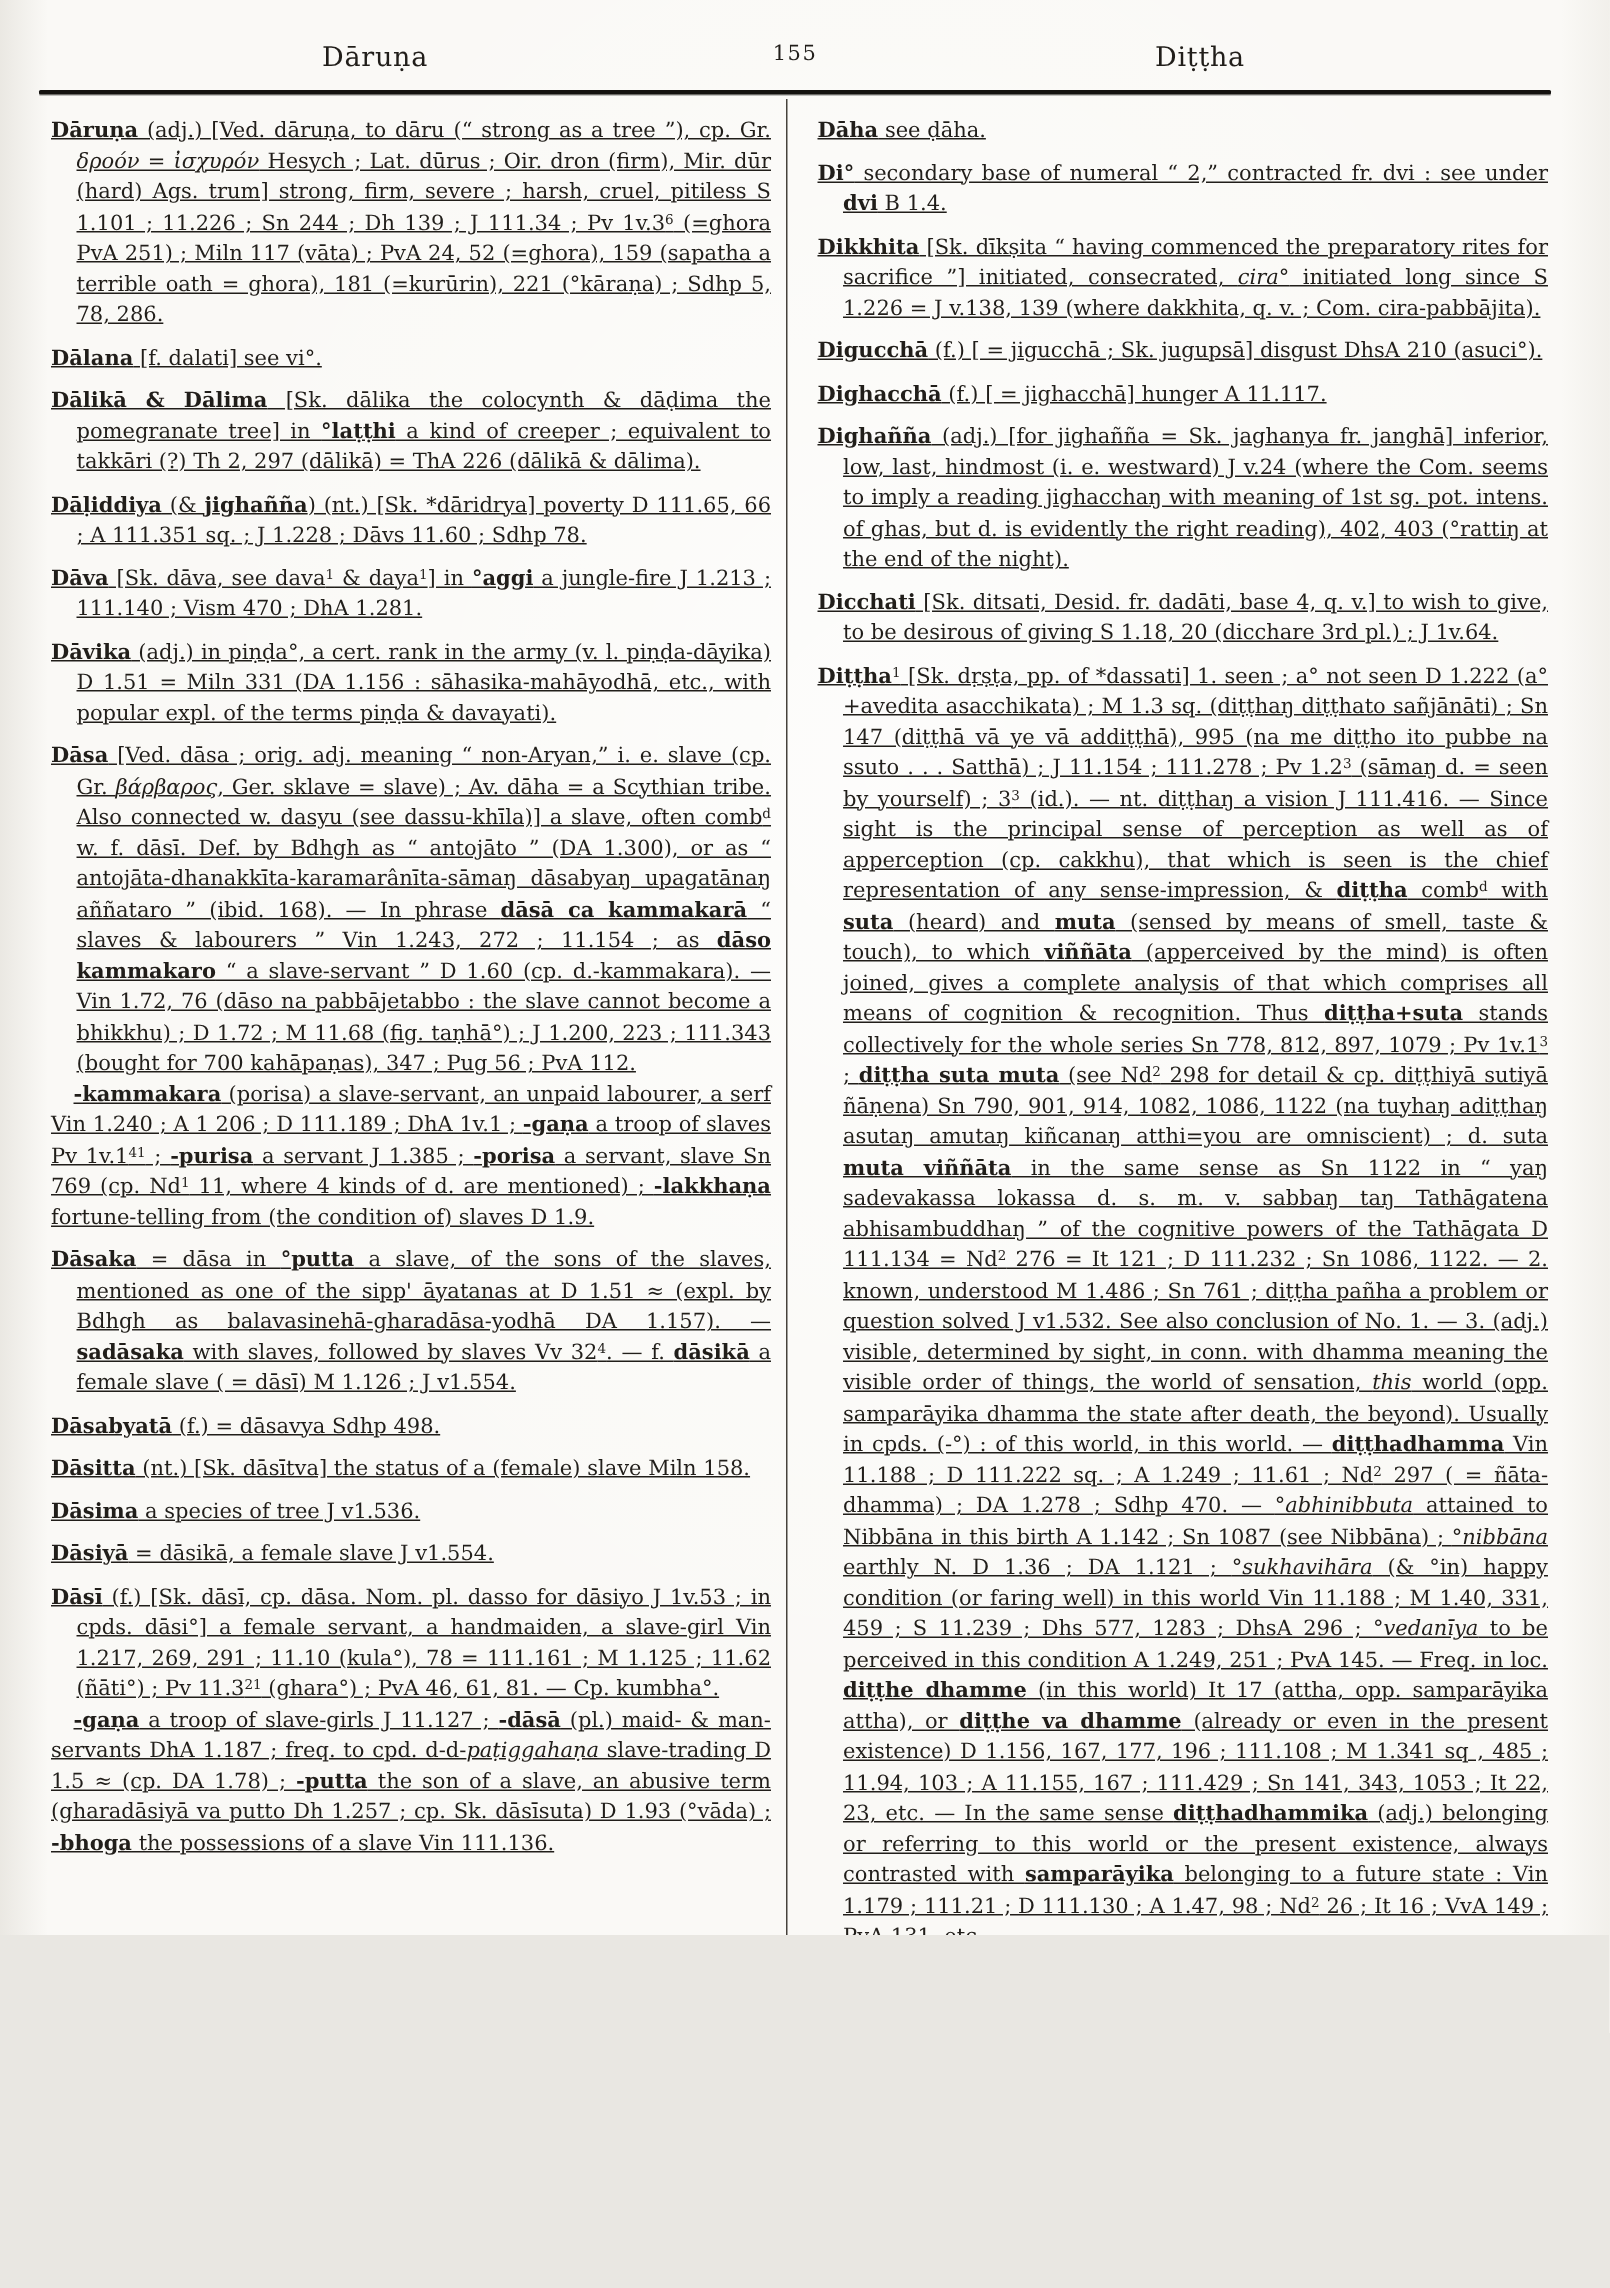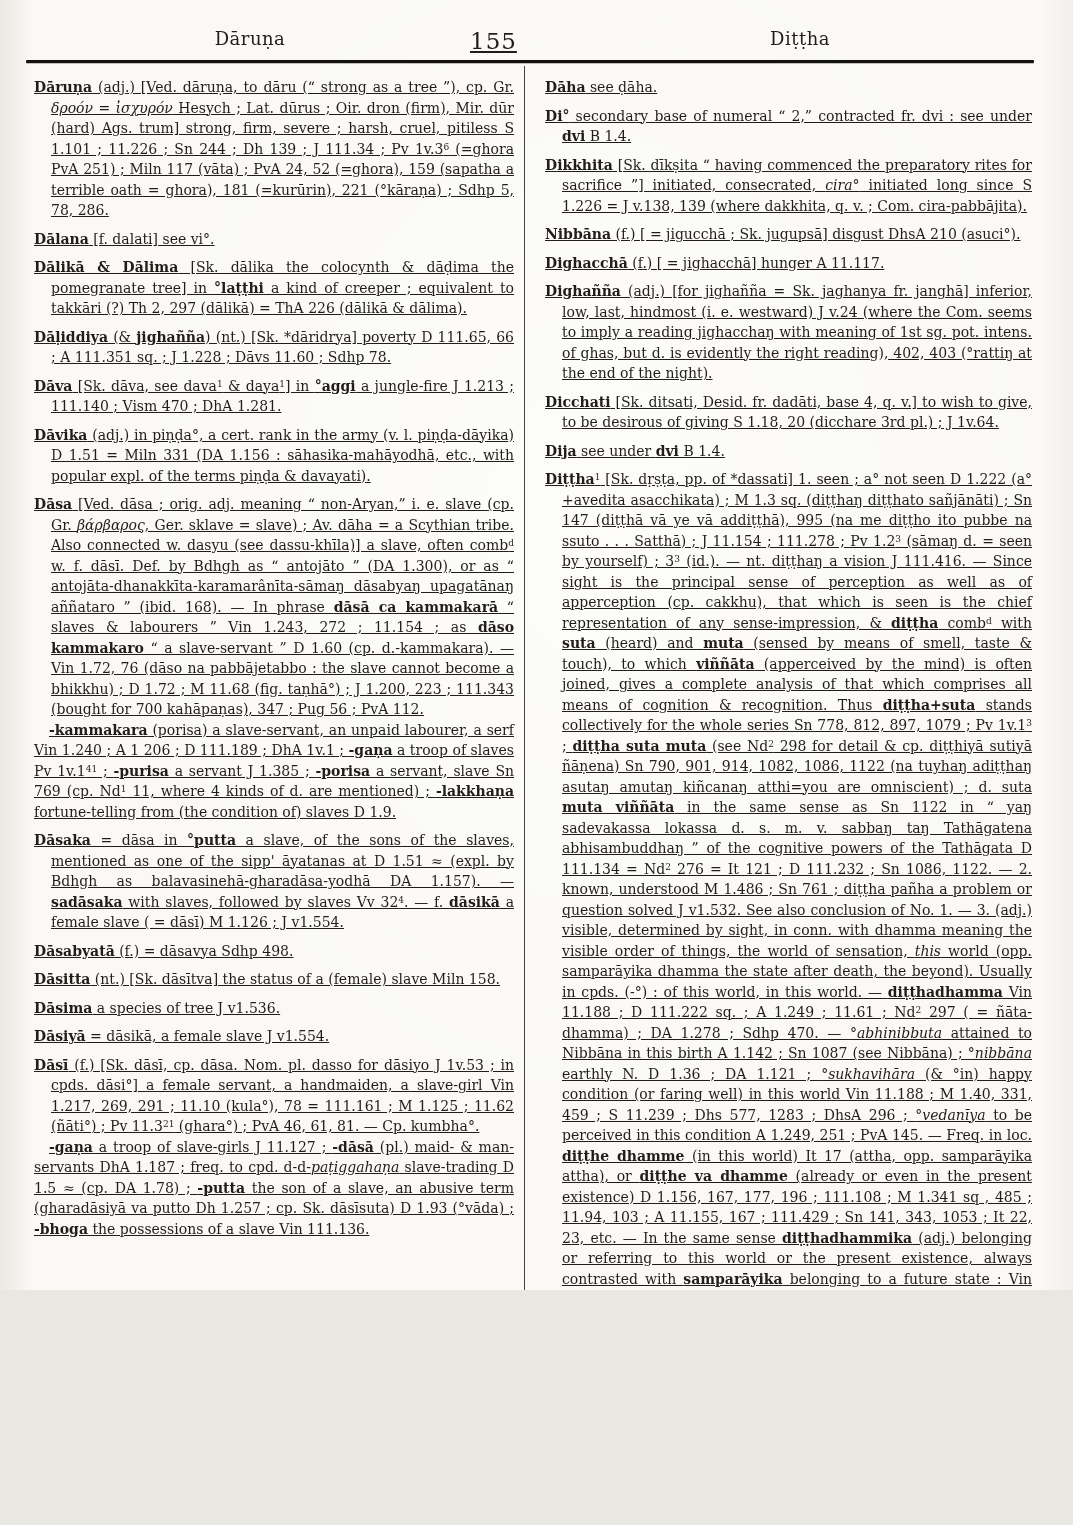--- a/index.html
+++ b/index.html
@@ -11,21 +11,21 @@
   .page{
     position:relative;width:1073px;height:1290px;overflow:hidden;
     background:#faf9f6;
     background-image:
       radial-gradient(ellipse at 55% 40%, rgba(255,255,255,.6) 0%, rgba(255,255,255,0) 60%),
       linear-gradient(90deg, rgba(205,200,190,.35) 0%, rgba(250,249,246,0) 3%, rgba(250,249,246,0) 97%, rgba(215,210,200,.25) 100%);
     color:#211e1a;
   }
   .hdr{position:absolute;top:28px;left:0;width:100%;height:30px;font-size:18px;}
   .hdr .gw-left{position:absolute;left:155px;width:190px;text-align:center;letter-spacing:.5px;}
-  .hdr .pageno{position:absolute;left:470px;width:120px;text-align:left;font-size:23px;letter-spacing:1px;text-decoration:underline;}
+  .hdr .pageno{position:absolute;left:470px;width:120px;text-align:center;font-size:14px;letter-spacing:1px;}
   .hdr .gw-right{position:absolute;left:705px;width:190px;text-align:center;letter-spacing:.5px;}
   .rule{position:absolute;top:60px;left:26px;width:1008px;height:3px;background:#14120f;border-radius:1px;box-shadow:0 1px 0 rgba(20,18,15,.25);}
   .divider{position:absolute;top:66px;left:524px;width:1px;height:1345px;background:#46423c;}
   .col{position:absolute;top:77px;font-size:14px;line-height:20.5px;text-align:justify;}
   .col-left{left:34px;width:480px;}
   .col-right{left:545px;width:487px;}
   .entry{margin:0 0 8px 0;text-decoration:underline;}
   .entry p{margin:0;}
   p.hanging{padding-left:17px;text-indent:-17px;}
   p.compound{text-indent:15px;}
@@ -93,34 +93,31 @@
       <div class="entry">
         <p class="hanging"><span class="seg-b">Dāha</span><span class="seg-n"> see ḍāha.</span></p>
       </div>
       <div class="entry">
         <p class="hanging"><span class="seg-b">Di°</span><span class="seg-n"> secondary base of numeral “ 2,” contracted fr. dvi : see under </span><span class="seg-b">dvi</span><span class="seg-n"> B 1.4.</span></p>
       </div>
       <div class="entry">
         <p class="hanging"><span class="seg-b">Dikkhita</span><span class="seg-n"> [Sk. dīkṣita “ having commenced the preparatory rites for sacrifice ”] initiated, consecrated, </span><span class="seg-i">cira°</span><span class="seg-n"> initiated long since S 1.226 = J v.138, 139 (where dakkhita, q. v. ; Com. cira-pabbājita).</span></p>
       </div>
       <div class="entry">
-        <p class="hanging"><span class="seg-b">Nibbāna</span><span class="seg-n"> (f.) [ = jigucchā ; Sk. jugupsā] disgust DhsA 210 (asuci°).</span></p>
+        <p class="hanging"><span class="seg-b">Digucchā</span><span class="seg-n"> (f.) [ = jigucchā ; Sk. jugupsā] disgust DhsA 210 (asuci°).</span></p>
       </div>
       <div class="entry">
         <p class="hanging"><span class="seg-b">Dighacchā</span><span class="seg-n"> (f.) [ = jighacchā] hunger A 11.117.</span></p>
       </div>
       <div class="entry">
         <p class="hanging"><span class="seg-b">Dighañña</span><span class="seg-n"> (adj.) [for jighañña = Sk. jaghanya fr. janghā] inferior, low, last, hindmost (i. e. westward) J v.24 (where the Com. seems to imply a reading jighacchaŋ with meaning of 1st sg. pot. intens. of ghas, but d. is evidently the right reading), 402, 403 (°rattiŋ at the end of the night).</span></p>
       </div>
       <div class="entry">
         <p class="hanging"><span class="seg-b">Dicchati</span><span class="seg-n"> [Sk. ditsati, Desid. fr. dadāti, base 4, q. v.] to wish to give, to be desirous of giving S 1.18, 20 (dicchare 3rd pl.) ; J 1v.64.</span></p>
       </div>
       <div class="entry">
-        <p class="hanging"><span class="seg-b">Dija</span><span class="seg-n"> see under </span><span class="seg-b">dvi</span><span class="seg-n"> B 1.4.</span></p>
-      </div>
-      <div class="entry">
         <p class="hanging"><span class="seg-b">Diṭṭha</span><span class="seg-s">1</span><span class="seg-n"> [Sk. dṛṣṭa, pp. of *dassati] 1. seen ; a° not seen D 1.222 (a°+avedita asacchikata) ; M 1.3 sq. (diṭṭhaŋ diṭṭhato sañjānāti) ; Sn 147 (diṭṭhā vā ye vā addiṭṭhā), 995 (na me diṭṭho ito pubbe na ssuto . . . Satthā) ; J 11.154 ; 111.278 ; Pv 1.2</span><span class="seg-s">3</span><span class="seg-n"> (sāmaŋ d. = seen by yourself) ; 3</span><span class="seg-s">3</span><span class="seg-n"> (id.). — nt. diṭṭhaŋ a vision J 111.416. — Since sight is the principal sense of perception as well as of apperception (cp. cakkhu), that which is seen is the chief representation of any sense-impression, &amp; </span><span class="seg-b">diṭṭha</span><span class="seg-n"> comb</span><span class="seg-s">d</span><span class="seg-n"> with </span><span class="seg-b">suta</span><span class="seg-n"> (heard) and </span><span class="seg-b">muta</span><span class="seg-n"> (sensed by means of smell, taste &amp; touch), to which </span><span class="seg-b">viññāta</span><span class="seg-n"> (apperceived by the mind) is often joined, gives a complete analysis of that which comprises all means of cognition &amp; recognition. Thus </span><span class="seg-b">diṭṭha+suta</span><span class="seg-n"> stands collectively for the whole series Sn 778, 812, 897, 1079 ; Pv 1v.1</span><span class="seg-s">3</span><span class="seg-n"> ; </span><span class="seg-b">diṭṭha suta muta</span><span class="seg-n"> (see Nd</span><span class="seg-s">2</span><span class="seg-n"> 298 for detail &amp; cp. diṭṭhiyā sutiyā ñāṇena) Sn 790, 901, 914, 1082, 1086, 1122 (na tuyhaŋ adiṭṭhaŋ asutaŋ amutaŋ kiñcanaŋ atthi=you are omniscient) ; d. suta </span><span class="seg-b">muta viññāta</span><span class="seg-n"> in the same sense as Sn 1122 in “ yaŋ sadevakassa lokassa d. s. m. v. sabbaŋ taŋ Tathāgatena abhisambuddhaŋ ” of the cognitive powers of the Tathāgata D 111.134 = Nd</span><span class="seg-s">2</span><span class="seg-n"> 276 = It 121 ; D 111.232 ; Sn 1086, 1122. — 2. known, understood M 1.486 ; Sn 761 ; diṭṭha pañha a problem or question solved J v1.532.  See also conclusion of No. 1. — 3. (adj.) visible, determined by sight, in conn. with dhamma meaning the visible order of things, the world of sensation, </span><span class="seg-i">this</span><span class="seg-n"> world (opp. samparāyika dhamma the state after death, the beyond).  Usually in cpds. (-°) : of this world, in this world. — </span><span class="seg-b">diṭṭhadhamma</span><span class="seg-n"> Vin 11.188 ; D 111.222 sq. ; A 1.249 ; 11.61 ; Nd</span><span class="seg-s">2</span><span class="seg-n"> 297 ( = ñāta-dhamma) ; DA 1.278 ; Sdhp 470. — </span><span class="seg-i">°abhinibbuta</span><span class="seg-n"> attained to Nibbāna in this birth A 1.142 ; Sn 1087 (see Nibbāna) ; </span><span class="seg-i">°nibbāna</span><span class="seg-n"> earthly N. D 1.36 ; DA 1.121 ; </span><span class="seg-i">°sukhavihāra</span><span class="seg-n"> (&amp; °in) happy condition (or faring well) in this world Vin 11.188 ; M 1.40, 331, 459 ; S 11.239 ; Dhs 577, 1283 ; DhsA 296 ; </span><span class="seg-i">°vedanīya</span><span class="seg-n"> to be perceived in this condition A 1.249, 251 ; PvA 145. — Freq. in loc. </span><span class="seg-b">diṭṭhe dhamme</span><span class="seg-n"> (in this world) It 17 (attha, opp. samparāyika attha), or </span><span class="seg-b">diṭṭhe va dhamme</span><span class="seg-n"> (already or even in the present existence) D 1.156, 167, 177, 196 ; 111.108 ; M 1.341 sq , 485 ; 11.94, 103 ; A 11.155, 167 ; 111.429 ; Sn 141, 343, 1053 ; It 22, 23, etc. — In the same sense </span><span class="seg-b">diṭṭhadhammika</span><span class="seg-n"> (adj.) belonging or referring to this world or the present existence, always contrasted with </span><span class="seg-b">samparāyika</span><span class="seg-n"> belonging to a future state : Vin 1.179 ; 111.21 ; D 111.130 ; A 1.47, 98 ; Nd</span><span class="seg-s">2</span><span class="seg-n"> 26 ; It 16 ; VvA 149 ; PvA 131, etc.</span></p>
         <p class="compound"><span class="seg-b">-ânugati</span><span class="seg-n"> imitation of what one sees, emulation, competition S 11.203 ; M 1.16 ; A 1.126 ; 111.108, 251, 422 ;</span></p>
       </div>
     </div>
   <div class="artifact"></div>
   <div class="artifact2"></div>
 </div>
 
 </body></html>

